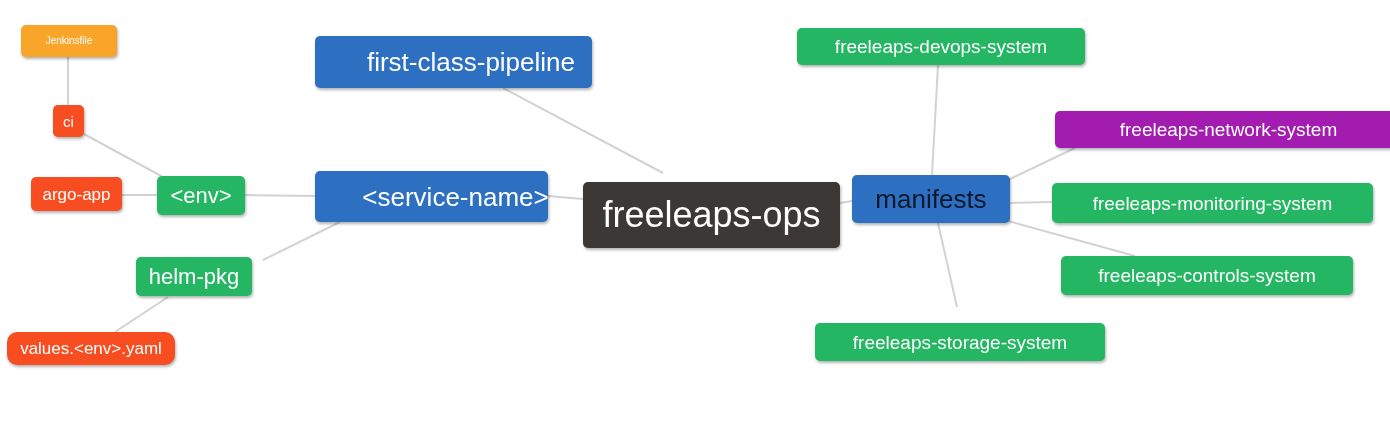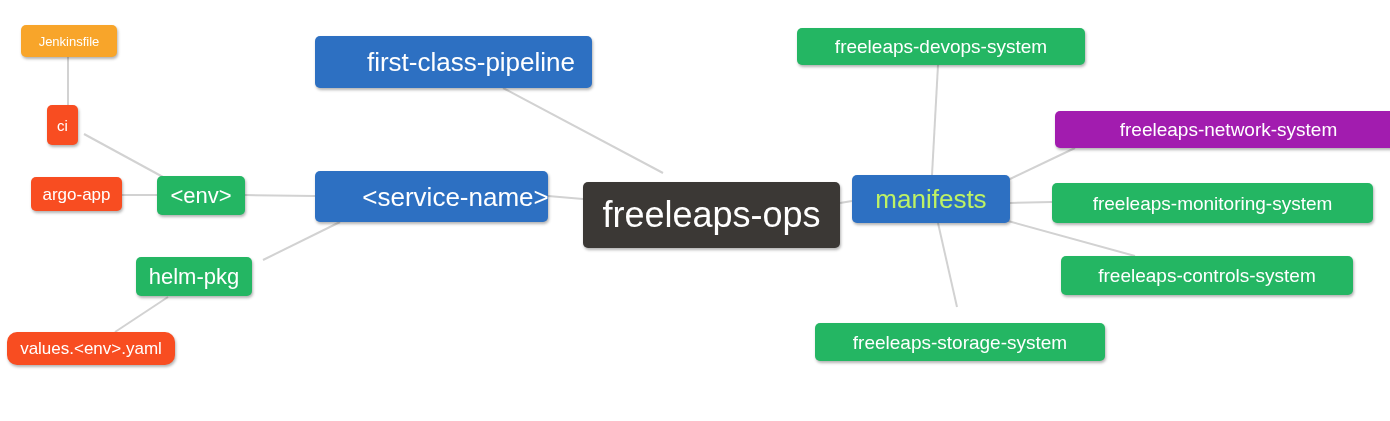--- a/index.html
+++ b/index.html
@@ -62,25 +62,25 @@
       <line x1="932" y1="175" x2="938" y2="65" stroke="#d2d2d2" stroke-width="2"></line>
       <line x1="1008" y1="180" x2="1075" y2="148" stroke="#d2d2d2" stroke-width="2"></line>
       <line x1="1010" y1="203" x2="1052" y2="202" stroke="#d2d2d2" stroke-width="2"></line>
       <line x1="1008" y1="221" x2="1135" y2="256" stroke="#d2d2d2" stroke-width="2"></line>
       <line x1="938" y1="223" x2="957" y2="307" stroke="#d2d2d2" stroke-width="2"></line>
     </svg>
   <div class="node-layer" id="node-layer">
       <div class="mm-node" style="left: 583px; top: 182px; width: 257px; height: 66px; background: rgb(59, 56, 53); font-size: 36px; color: rgb(255, 255, 255);">freeleaps-ops</div>
       <div class="mm-node" style="left: 315px; top: 36px; width: 277px; height: 52px; background: rgb(45, 112, 194); font-size: 26px; color: rgb(255, 255, 255); padding-left: 35px;">first-class-pipeline</div>
       <div class="mm-node" style="left: 315px; top: 171px; width: 233px; height: 51px; background: rgb(45, 112, 194); font-size: 26px; color: rgb(255, 255, 255); padding-left: 48px;">&lt;service-name&gt;</div>
-      <div class="mm-node" style="left: 852px; top: 175px; width: 158px; height: 48px; background: rgb(45, 112, 194); font-size: 26px; color: #bef264;">manifests</div>
+      <div class="mm-node" style="left: 852px; top: 175px; width: 158px; height: 48px; background: rgb(45, 112, 194); font-size: 26px; color: #0f172a;">manifests</div>
       <div class="mm-node" style="left: 157px; top: 176px; width: 88px; height: 39px; background: rgb(36, 182, 99); font-size: 22px; color: rgb(255, 255, 255);">&lt;env&gt;</div>
       <div class="mm-node" style="left: 136px; top: 257px; width: 116px; height: 39px; background: rgb(36, 182, 99); font-size: 22px; color: rgb(255, 255, 255);">helm-pkg</div>
-      <div class="mm-node" style="left: 47px; top: 105px; width: 31px; height: 40px; background: rgb(248, 77, 33); font-size: 15px; color: rgb(255, 255, 255);">ci</div>
-      <div class="mm-node" style="left: 21px; top: 25px; width: 96px; height: 32px; background: rgb(248, 165, 42); font-size: 13px; color: rgb(255, 255, 255);">Jenkinsfile</div>
+      <div class="mm-node" style="left: 53px; top: 105px; width: 31px; height: 32px; background: rgb(248, 77, 33); font-size: 15px; color: rgb(255, 255, 255);">ci</div>
+      <div class="mm-node" style="left: 21px; top: 25px; width: 96px; height: 32px; background: rgb(248, 165, 42); font-size: 10px; color: rgb(255, 255, 255);">Jenkinsfile</div>
       <div class="mm-node" style="left: 31px; top: 177px; width: 91px; height: 34px; background: rgb(248, 77, 33); font-size: 17px; color: rgb(255, 255, 255);">argo-app</div>
       <div class="mm-node" style="left: 7px; top: 332px; width: 168px; height: 33px; background: rgb(248, 77, 33); font-size: 17px; color: rgb(255, 255, 255); border-radius: 10px;">values.&lt;env&gt;.yaml</div>
       <div class="mm-node" style="left: 797px; top: 28px; width: 288px; height: 37px; background: rgb(36, 182, 99); font-size: 19px; color: rgb(255, 255, 255);">freeleaps-devops-system</div>
       <div class="mm-node" style="left: 1055px; top: 111px; width: 347px; height: 37px; background: #a21caf; font-size: 19px; color: rgb(255, 255, 255);">freeleaps-network-system</div>
       <div class="mm-node" style="left: 1052px; top: 183px; width: 321px; height: 40px; background: rgb(36, 182, 99); font-size: 19px; color: rgb(255, 255, 255);">freeleaps-monitoring-system</div>
       <div class="mm-node" style="left: 1061px; top: 256px; width: 292px; height: 39px; background: rgb(36, 182, 99); font-size: 19px; color: rgb(255, 255, 255);">freeleaps-controls-system</div>
       <div class="mm-node" style="left: 815px; top: 323px; width: 290px; height: 38px; background: rgb(36, 182, 99); font-size: 19px; color: rgb(255, 255, 255);">freeleaps-storage-system</div>
     </div>
 </div>
 

